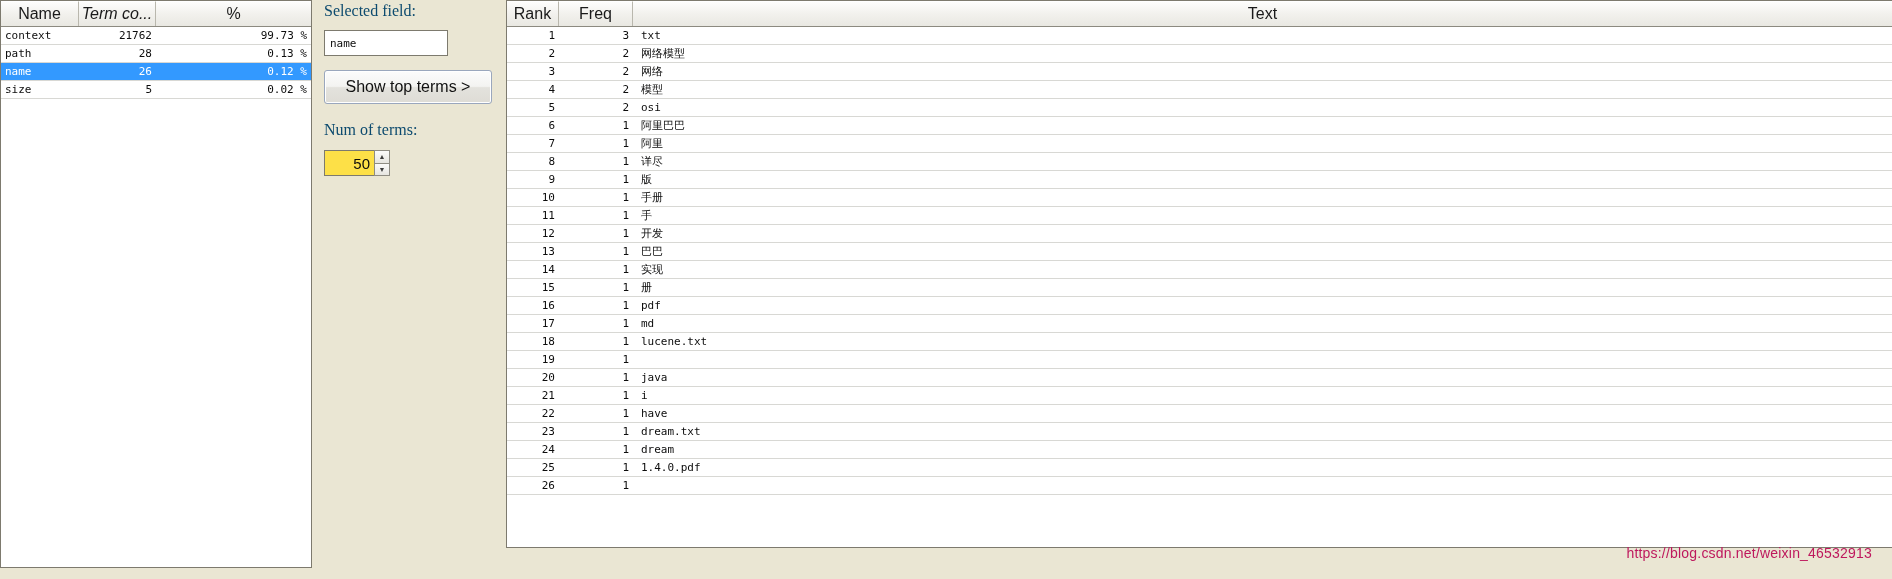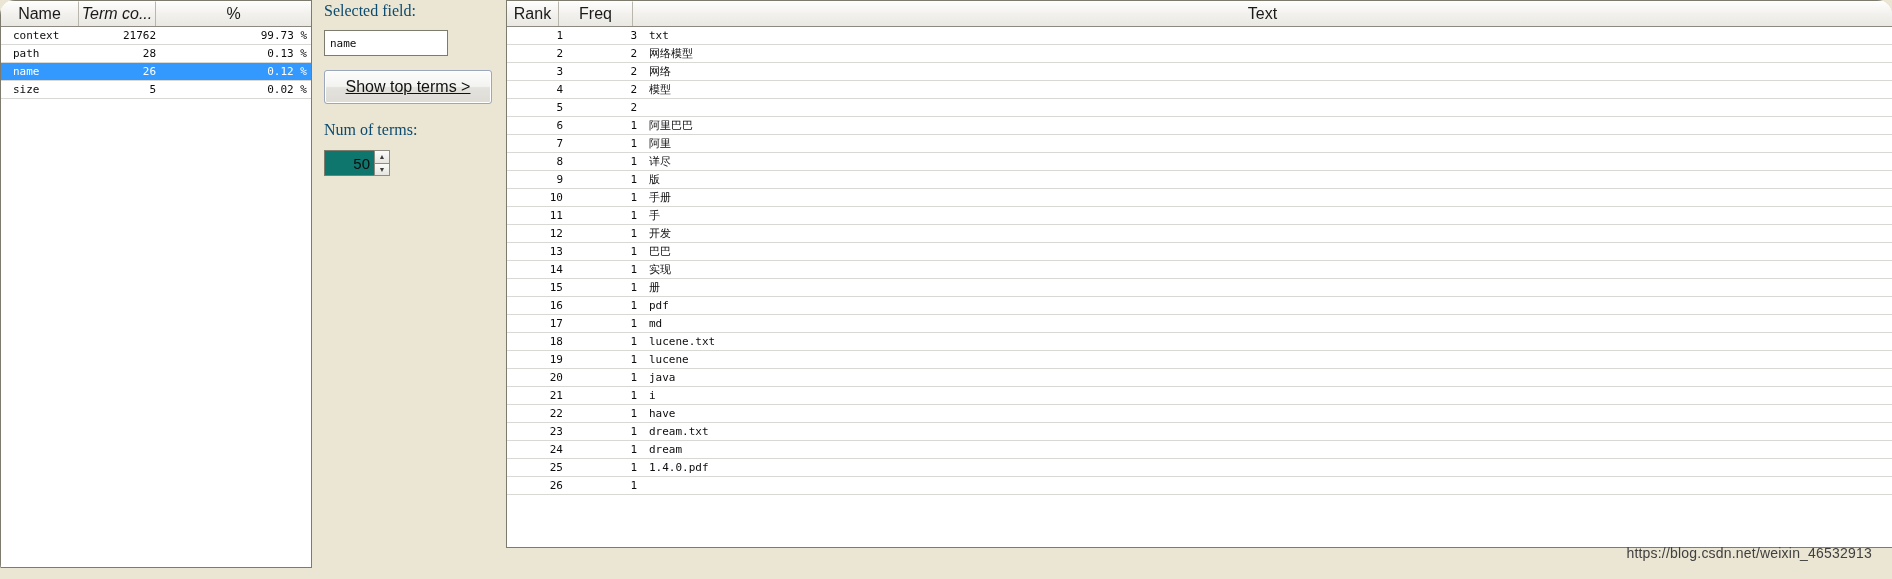--- a/index.html
+++ b/index.html
@@ -7,21 +7,20 @@
     padding: 0;
     background: #eae6d3;
     font-family: "Liberation Sans", sans-serif;
   }
   #root {
     position: relative;
     width: 1892px;
     height: 579px;
     background: #eae6d3;
     overflow: hidden;
-    border-radius: 15px;
   }
 
   
   .panel {
     position: absolute;
     background: #ffffff;
     border: 1px solid #7d7a6e;
     box-sizing: border-box;
     overflow: hidden;
   }
@@ -49,21 +48,20 @@
 
   .trow {
     display: flex;
     height: 18px;
     box-sizing: border-box;
     border-bottom: 1px solid #d8d8d4;
     font-family: "DejaVu Sans Mono", monospace;
     font-size: 11px;
     color: #0c0c0c;
     background: #ffffff;
-    padding-left: 8px;
   }
   .trow.sel { background: #3399ff; color: #ffffff; }
   .td {
     box-sizing: border-box;
     display: flex;
     align-items: center;
     height: 100%;
     padding: 0 4px;
     overflow: hidden;
     white-space: nowrap;
@@ -113,32 +111,31 @@
     width: 168px; height: 34px;
     box-sizing: border-box;
     border: 1px solid #9aa7bd;
     border-radius: 3px;
     background: linear-gradient(to bottom, #fcfcfc 0%, #f3f3f1 48%, #e3e2dd 52%, #dedcd5 100%);
     box-shadow: inset 0 0 0 1px #ffffff;
     display: flex; align-items: center; justify-content: center;
     font-size: 16px; color: #111111;
     font-family: "Liberation Sans", sans-serif;
     cursor: default;
-    text-decoration: underline;
   }
   #num-terms-label { position: absolute; left: 2px; top: 121px; }
   #num-terms-spinner {
     position: absolute; left: 2px; top: 150px;
     width: 66px; height: 26px;
     box-sizing: border-box;
     display: flex;
   }
   #num-terms-value {
     flex: 1;
-    background: #0f766e;
+    background: #fde047;
     border: 1px solid #7d7a6e;
     border-right: none;
     box-sizing: border-box;
     display: flex; align-items: center; justify-content: flex-end;
     padding-right: 4px;
     font-size: 15px; color: #0c0c0c;
     font-family: "Liberation Sans", sans-serif;
   }
   #spin-btns {
     width: 16px;
@@ -163,21 +160,21 @@
   #terms-panel .th.c2 { flex: 1; }
   #terms-panel .td.c0 { width: 52px; }
   #terms-panel .td.c1 { width: 74px; }
   #terms-panel .td.c2 { flex: 1; padding-left: 8px; }
 
   #watermark {
     position: absolute;
     right: 20px;
     bottom: 18px;
     font-size: 14px;
-    color: #404040;
+    color: #be185d;
     font-family: "Liberation Sans", sans-serif;
     letter-spacing: 0.2px;
     white-space: nowrap;
     margin-left: 23px;
   }
 </style>
 </head>
 <body>
 
 <div id="root">
@@ -253,20 +250,21 @@
           <div class="td c2 txt">网络</div>
         </div>
         <div class="trow">
           <div class="td c0 num">4</div>
           <div class="td c1 num">2</div>
           <div class="td c2 txt">模型</div>
         </div>
         <div class="trow">
           <div class="td c0 num">5</div>
           <div class="td c1 num">2</div>
+          <div class="td c2 txt">osi</div>
         </div>
         <div class="trow">
           <div class="td c0 num">6</div>
           <div class="td c1 num">1</div>
           <div class="td c2 txt">阿里巴巴</div>
         </div>
         <div class="trow">
           <div class="td c0 num">7</div>
           <div class="td c1 num">1</div>
           <div class="td c2 txt">阿里</div>
@@ -322,21 +320,20 @@
           <div class="td c2 txt">md</div>
         </div>
         <div class="trow">
           <div class="td c0 num">18</div>
           <div class="td c1 num">1</div>
           <div class="td c2 txt">lucene.txt</div>
         </div>
         <div class="trow">
           <div class="td c0 num">19</div>
           <div class="td c1 num">1</div>
-          <div class="td c2 txt">lucene</div>
         </div>
         <div class="trow">
           <div class="td c0 num">20</div>
           <div class="td c1 num">1</div>
           <div class="td c2 txt">java</div>
         </div>
         <div class="trow">
           <div class="td c0 num">21</div>
           <div class="td c1 num">1</div>
           <div class="td c2 txt">i</div>

